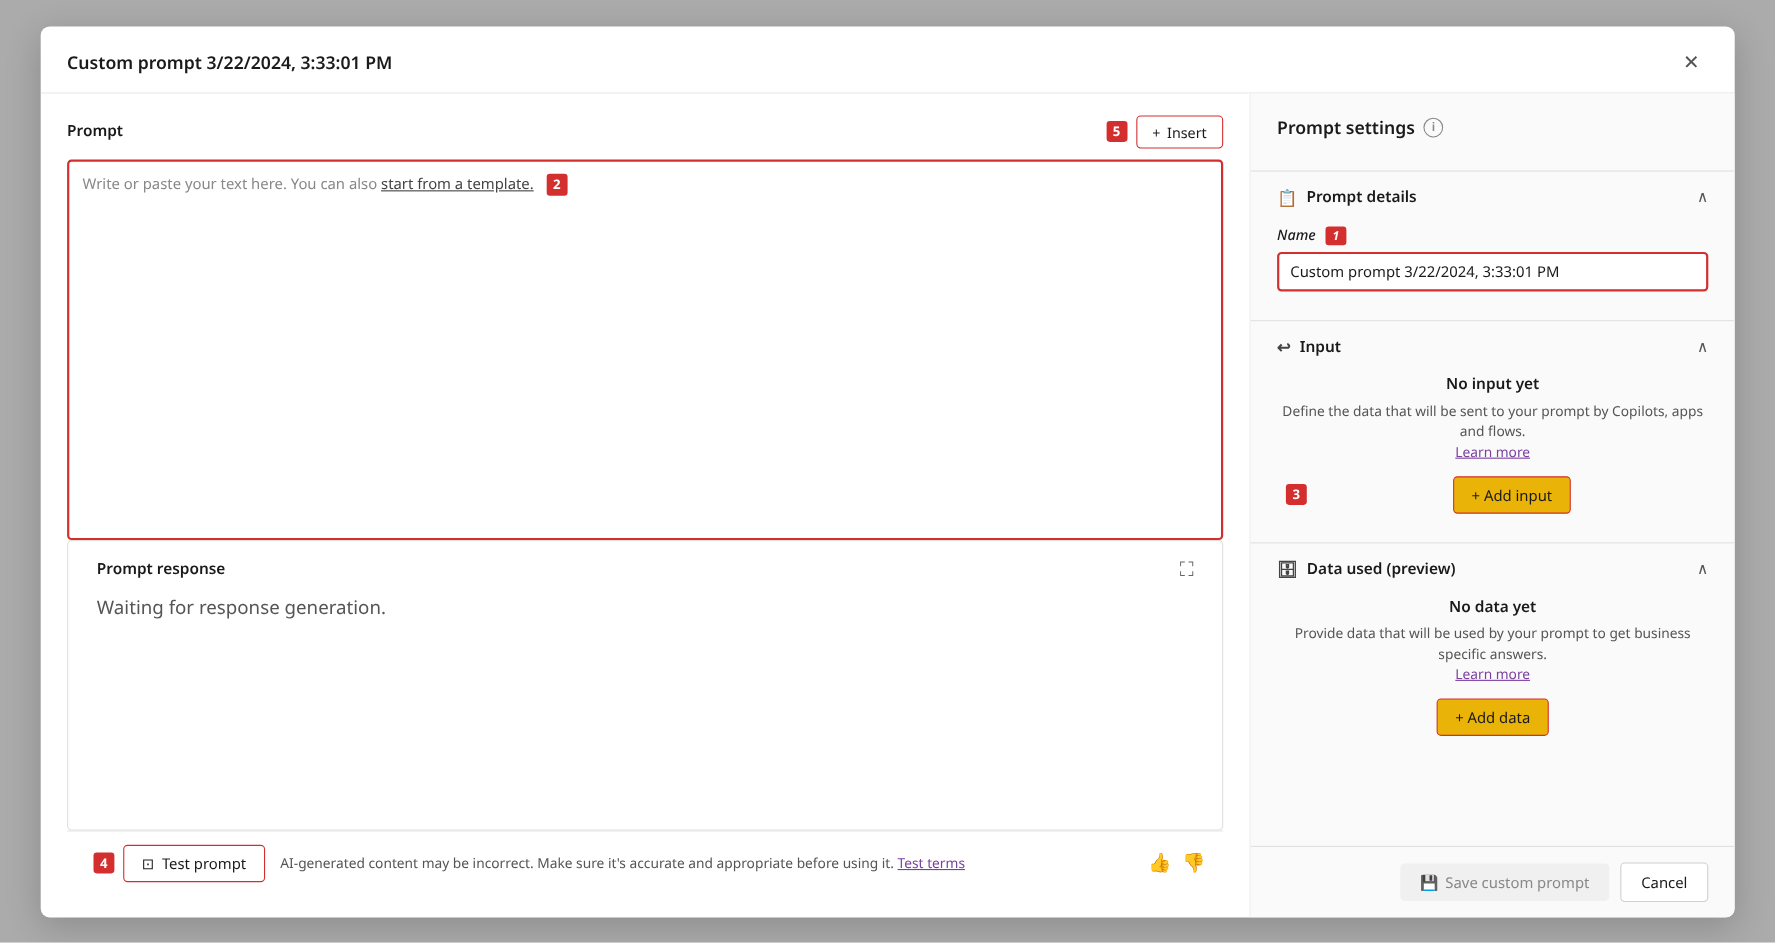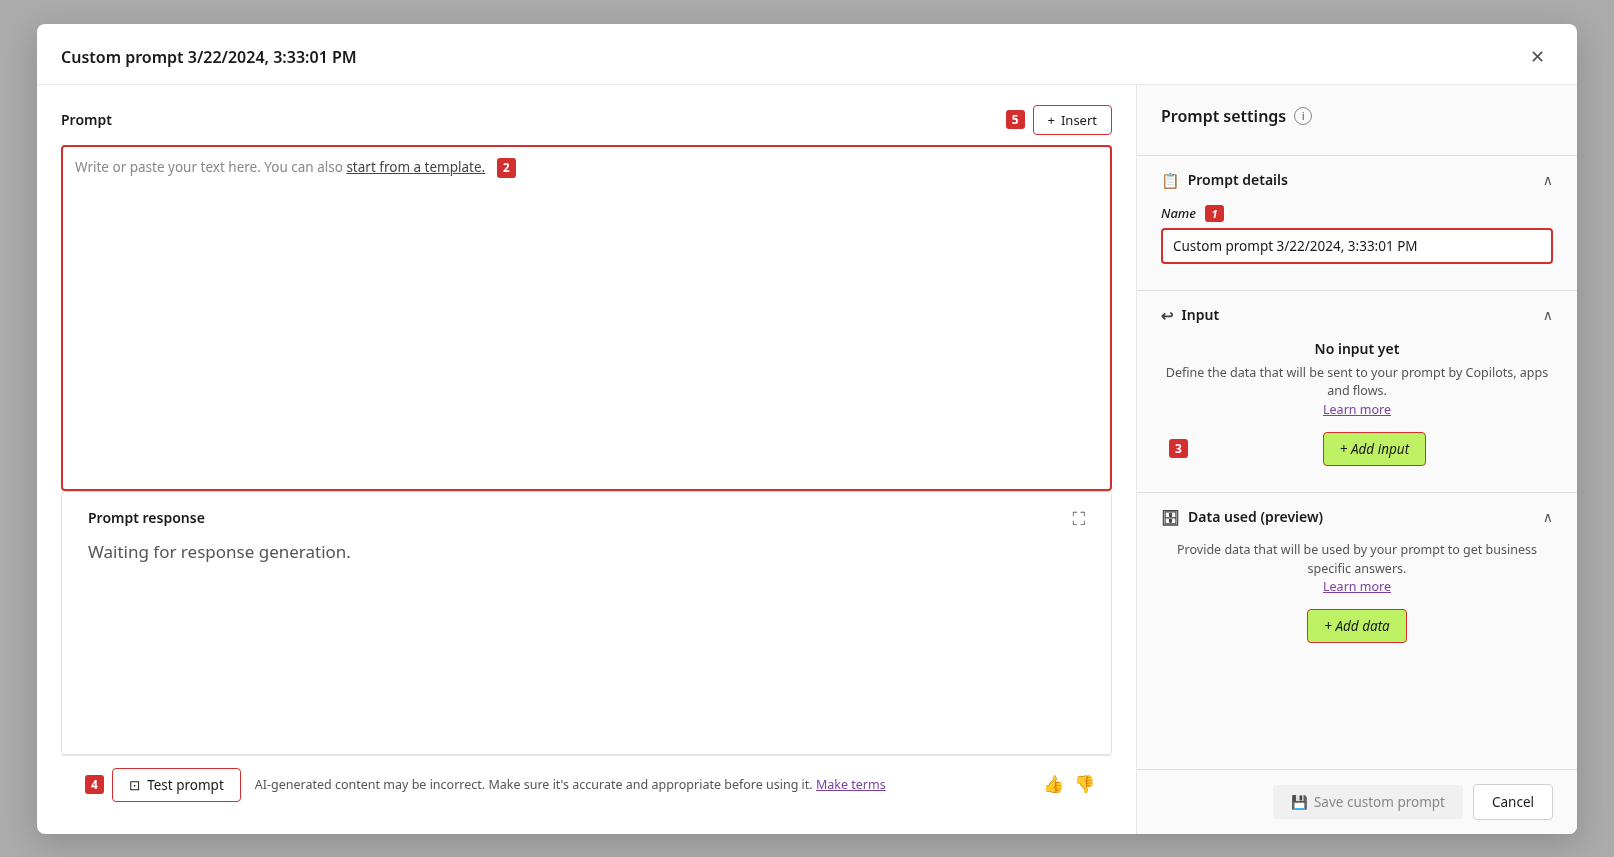--- a/index.html
+++ b/index.html
@@ -315,29 +315,28 @@
     .no-content-desc a {
       color: #7b3fa0;
       text-decoration: underline;
       cursor: pointer;
     }
     .add-btn {
       display: flex;
       align-items: center;
       gap: 7px;
       border: 1.5px solid #d32f2f;
-      background: #bef264;
+      background: #eab308;
       color: #1a1a1a;
       font-size: 13.5px;
       padding: 7px 16px;
       border-radius: 4px;
       cursor: pointer;
       font-family: inherit;
       margin: 0 auto;
-      font-style: italic;
     }
     
     .right-footer {
       margin-top: auto;
       display: flex;
       align-items: center;
       justify-content: flex-end;
       padding: 14px 24px;
       gap: 10px;
       border-top: 1px solid #e0e0e0;
@@ -413,21 +412,21 @@
         <div class="bottom-bar">
           <div style="display:flex;align-items:center;gap:8px;">
             <span class="annotation-badge">4</span>
             <button class="test-prompt-btn">
               <span>⊡</span>
               <span>Test prompt</span>
             </button>
           </div>
           <span class="ai-disclaimer">
             <span>AI-generated content may be incorrect. Make sure it's accurate and appropriate before using it.</span>
-            <a>Make terms</a>
+            <a>Test terms</a>
           </span>
           <div class="feedback-icons">
             <button class="feedback-icon">👍</button>
             <button class="feedback-icon">👎</button>
           </div>
         </div>
       </div>
 
       <div class="right-panel">
         <div class="right-header">
@@ -480,20 +479,21 @@
 
         <div class="collapsible-section">
           <div class="collapsible-header">
             <div class="collapsible-header-left">
               <span class="section-icon">🗄</span>
               <span>Data used (preview)</span>
             </div>
             <span class="chevron-icon">∧</span>
           </div>
           <div class="collapsible-content">
+            <div class="no-content-title">No data yet</div>
             <div class="no-content-desc">
               <span>Provide data that will be used by your prompt to get business specific answers.</span>
               <br>
               <a>Learn more</a>
             </div>
             <button class="add-btn">
               <span>+ Add data</span>
             </button>
           </div>
         </div>

